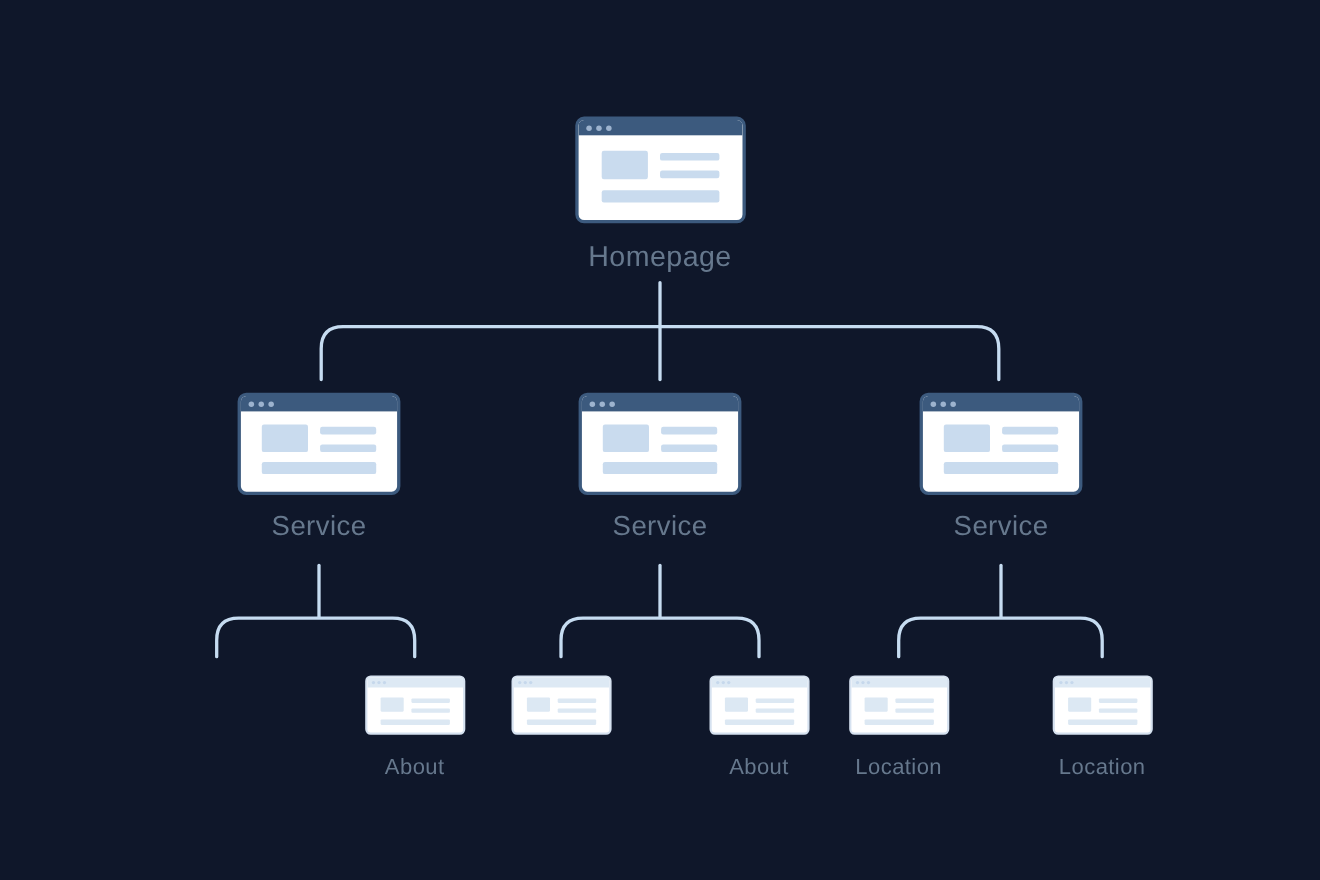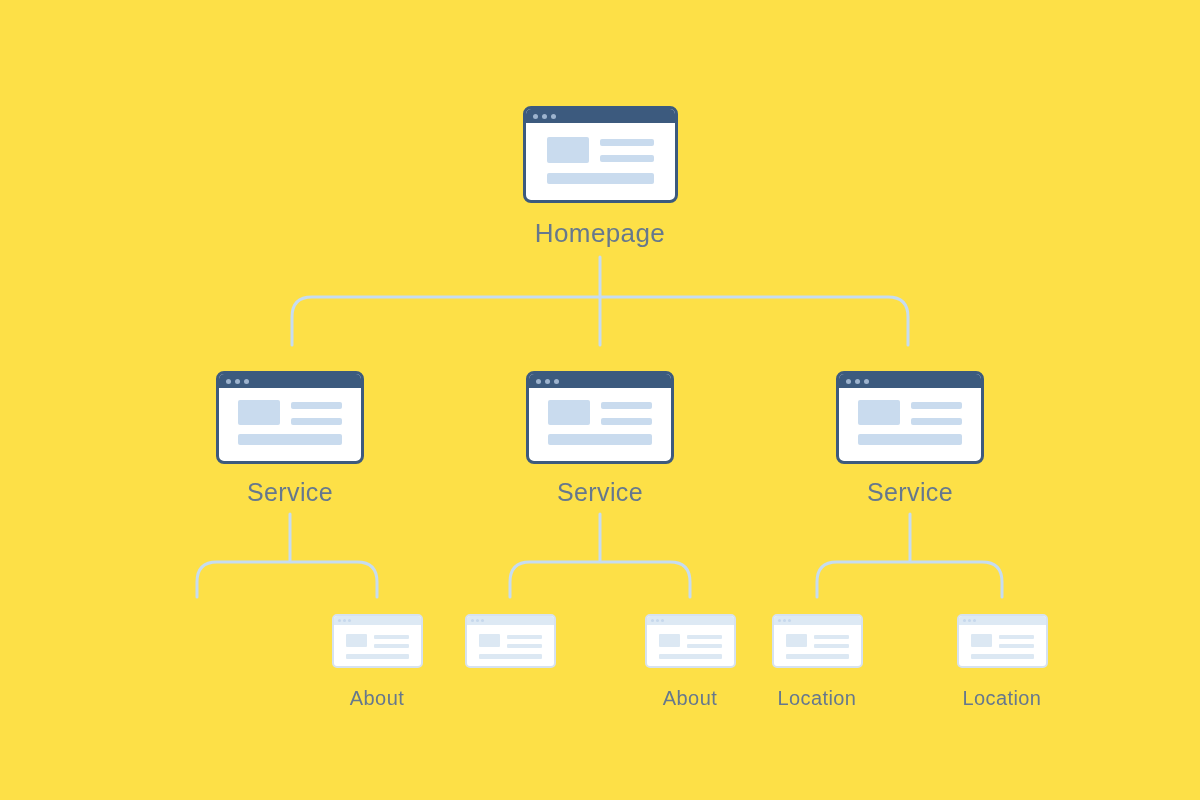--- a/index.html
+++ b/index.html
@@ -4,21 +4,21 @@
 <style>
   html, body {
     margin: 0;
     padding: 0;
     background: #fdfdfe;
   }
   .canvas {
     position: relative;
     width: 1200px;
     height: 800px;
-    background: #fde047;
+    background: #0f172a;
     font-family: "Liberation Sans", sans-serif;
     overflow: hidden;
   }
   .connector-svg {
     position: absolute;
     left: 0;
     top: 0;
     width: 1200px;
     height: 800px;
   }
@@ -136,21 +136,21 @@
   }
   .win-sm .blk-long {
     margin-top: 6px;
     height: 5px;
     background: #dce8f3;
     border-radius: 1px;
   }
   
   .node-root    { left: 490px; top: 106px; width: 220px; }
   .node-root .node-label { font-size: 26px; margin-top: 17px; }
-  .node-svc     { top: 371px; width: 220px; justify-content: flex-end; }
+  .node-svc     { top: 357px; width: 220px; justify-content: flex-end; }
   .node-svc .node-label { font-size: 25px; margin-top: 16px; }
   .node-svc-1 { left: 180px; }
   .node-svc-2 { left: 490px; }
   .node-svc-3 { left: 800px; }
   .node-leaf    { top: 614px; width: 180px; }
   .node-leaf .node-label { font-size: 20px; margin-top: 20px; }
   .node-leaf-1 { left: 107px; }
   .node-leaf-2 { left: 287px; }
   .node-leaf-3 { left: 420px; }
   .node-leaf-4 { left: 600px; }

